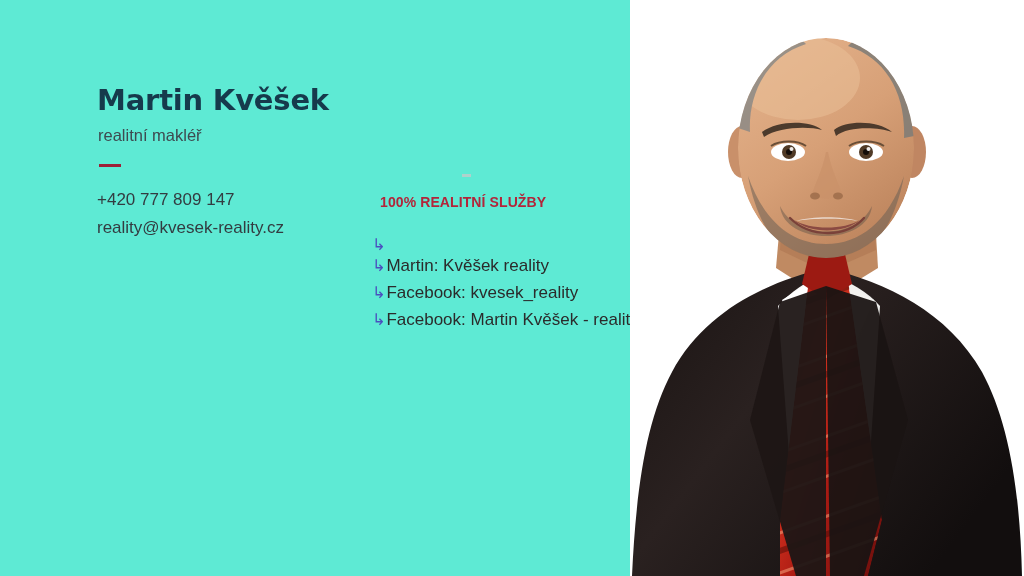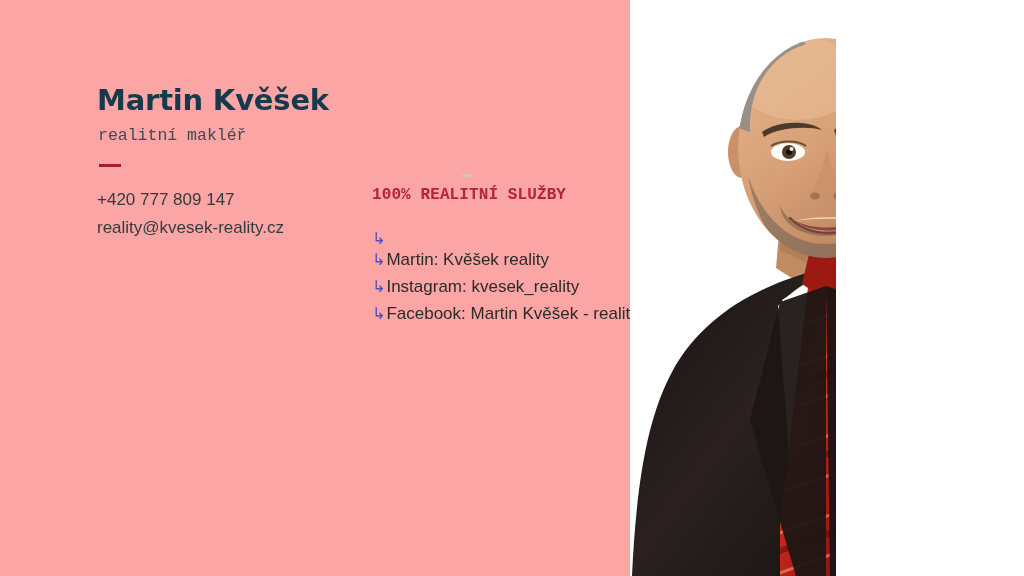--- a/index.html
+++ b/index.html
@@ -10,23 +10,23 @@
   body {
     width: 1024px;
     height: 576px;
     background: #ffffff;
     font-family: "Liberation Sans", sans-serif;
     overflow: hidden;
   }
 
   #slide {
     position: relative;
-    width: 836px;
+    width: 1024px;
     height: 576px;
-    background: #fca5a5;
+    background: #5eead4;
     overflow: hidden;
   }
 
   
   #identity-block {
     position: absolute;
     left: 97px;
     top: 84px;
     width: 300px;
   }
@@ -36,21 +36,21 @@
     font-size: 29px;
     font-weight: 700;
     letter-spacing: -0.2px;
     color: #163a4c;
     line-height: 1.15;
     margin: 0;
     white-space: nowrap;
   }
 
   #person-role {
-    font-family: Liberation Mono, monospace;
+    font-family: Liberation Sans, sans-serif;
     font-size: 16.5px;
     font-weight: 400;
     color: #3e4a50;
     margin: 9px 0 0 1px;
     line-height: 1.2;
   }
 
   #accent-rule {
     width: 22px;
     height: 3px;
@@ -74,26 +74,26 @@
 
   
   #services-block {
     position: absolute;
     left: 372px;
     top: 186px;
     width: 400px;
   }
 
   #services-heading {
-    font-family: Liberation Mono, monospace;
-    font-size: 16px;
+    font-family: Liberation Sans, sans-serif;
+    font-size: 14px;
     font-weight: 700;
     color: #b2253a;
     letter-spacing: 0.1px;
-    margin: 0;
+    margin: 8px;
     white-space: nowrap;
   }
 
   #channel-list {
     margin: 27px 0 0 0;
     padding: 0;
     list-style: none;
   }
   #channel-list li {
     display: flex;
@@ -169,21 +169,21 @@
     <ul id="channel-list">
       <li>
         <span class="arrow-bullet">↳</span>
       </li>
       <li>
         <span class="arrow-bullet">↳</span>
         <span>Martin: Kvěšek reality</span>
       </li>
       <li>
         <span class="arrow-bullet">↳</span>
-        <span>Instagram: kvesek_reality</span>
+        <span>Facebook: kvesek_reality</span>
       </li>
       <li>
         <span class="arrow-bullet">↳</span>
         <span>Facebook: Martin Kvěšek - realitní makléř</span>
       </li>
     </ul>
 
   </div>
 
   <div id="portrait">

